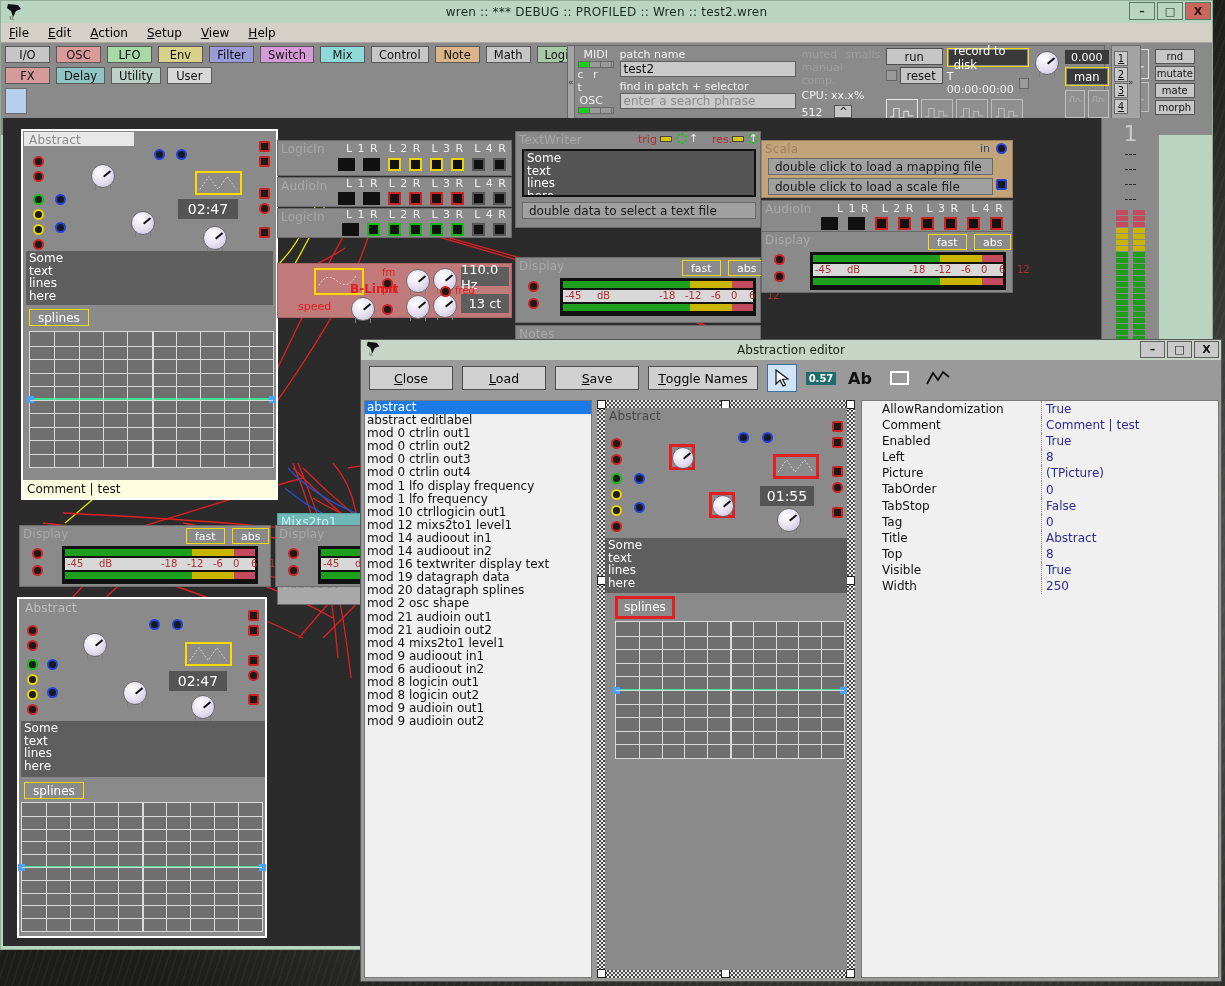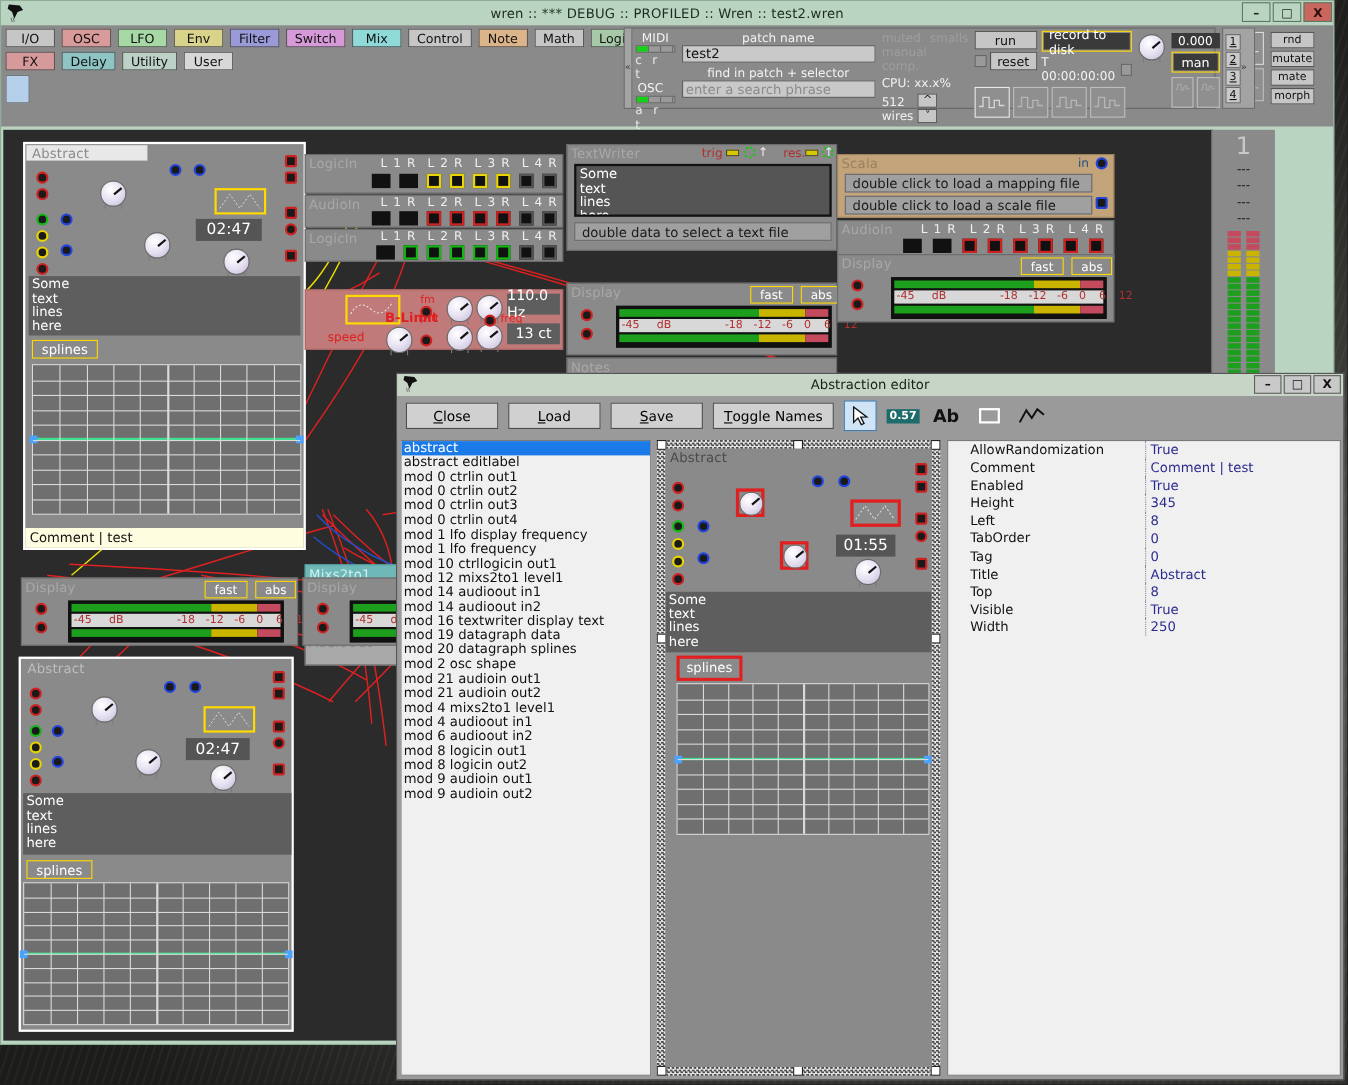--- a/index.html
+++ b/index.html
@@ -259,20 +259,28 @@
       </svg>
     </div>
     <div class="tbtitle">wren :: *** DEBUG :: PROFILED :: Wren :: test2.wren</div>
     <div class="winbtns">
       <div class="winbtn">–</div>
       <div class="winbtn">□</div>
       <div class="winbtn close">X</div>
     </div>
   </div>
 
+  <div class="menubar">
+    <div class="menuitem"><u>F</u><span>ile</span></div>
+    <div class="menuitem"><u>E</u>dit</div>
+    <div class="menuitem"><u>A</u>ction</div>
+    <div class="menuitem"><u>S</u>etup</div>
+    <div class="menuitem"><u>V</u>iew</div>
+    <div class="menuitem"><u>H</u>elp</div>
+  </div>
 
   <div class="toolbar">
     <div class="catrow" id="cat-row-1">
         <div class="catbtn" style="background: rgb(198, 198, 198);">I/O</div>
         <div class="catbtn" style="background: rgb(217, 154, 154);">OSC</div>
         <div class="catbtn" style="background: rgb(166, 217, 166);">LFO</div>
         <div class="catbtn" style="background: rgb(217, 210, 138);">Env</div>
         <div class="catbtn" style="background: rgb(154, 154, 217);">Filter</div>
         <div class="catbtn" style="background: rgb(215, 154, 217);">Switch</div>
         <div class="catbtn" style="background: rgb(143, 217, 217);">Mix</div>
@@ -304,21 +312,21 @@
         <div class="crt">c r t</div>
         <div class="midlabel" style="padding-left:2px;">OSC</div>
         <div class="ledbar">
             <i class="on"></i>
             <i></i>
             <i></i>
           </div>
         <div class="crt">a r t</div>
       </div>
 
-      <div class="midcol" style="width:182px;text-align:center;">
+      <div class="midcol" style="width:182px;">
         <div class="midlabel">patch name</div>
         <div class="tfield">test2</div>
         <div class="midlabel" style="margin-top:3px;">find in patch + selector</div>
         <div class="tfield ph">enter a search phrase</div>
       </div>
 
       <div class="midcol" style="width:84px;">
         <div style="display:flex;gap:8px;">
           <span class="graytxt">muted</span>
           <span class="graytxt">smalls</span>
@@ -1054,21 +1062,21 @@
       <div class="li">mod 12 mixs2to1 level1</div>
       <div class="li">mod 14 audioout in1</div>
       <div class="li">mod 14 audioout in2</div>
       <div class="li">mod 16 textwriter display text</div>
       <div class="li">mod 19 datagraph data</div>
       <div class="li">mod 20 datagraph splines</div>
       <div class="li">mod 2 osc shape</div>
       <div class="li">mod 21 audioin out1</div>
       <div class="li">mod 21 audioin out2</div>
       <div class="li">mod 4 mixs2to1 level1</div>
-      <div class="li">mod 4 audioout in1</div>
+      <div class="li">mod 9 audioout in1</div>
       <div class="li">mod 6 audioout in2</div>
       <div class="li">mod 8 logicin out1</div>
       <div class="li">mod 8 logicin out2</div>
       <div class="li">mod 9 audioin out1</div>
       <div class="li">mod 9 audioin out2</div>
     </div>
 
   <div class="previewpane">
     <div class="hatch" style="left:0;top:0;right:0;height:8px;"></div>
     <div class="hatch" style="left:0;bottom:0;right:0;height:8px;"></div>
@@ -1172,32 +1180,36 @@
       </div>
       <div class="prow sep">
         <div class="pk">Comment</div>
         <div class="pv">Comment | test</div>
       </div>
       <div class="prow sep">
         <div class="pk">Enabled</div>
         <div class="pv">True</div>
       </div>
       <div class="prow sep">
-        <div class="pk">Height</div>
-        <div class="pv">345</div>
-      </div>
-      <div class="prow sep">
         <div class="pk">Left</div>
         <div class="pv">8</div>
+      </div>
+      <div class="prow sep">
+        <div class="pk">Picture</div>
+        <div class="pv">(TPicture)</div>
       </div>
       <div class="prow sep">
         <div class="pk">TabOrder</div>
         <div class="pv">0</div>
       </div>
       <div class="prow sep">
+        <div class="pk">TabStop</div>
+        <div class="pv">False</div>
+      </div>
+      <div class="prow sep">
         <div class="pk">Tag</div>
         <div class="pv">0</div>
       </div>
       <div class="prow sep">
         <div class="pk">Title</div>
         <div class="pv">Abstract</div>
       </div>
       <div class="prow sep">
         <div class="pk">Top</div>
         <div class="pv">8</div>

